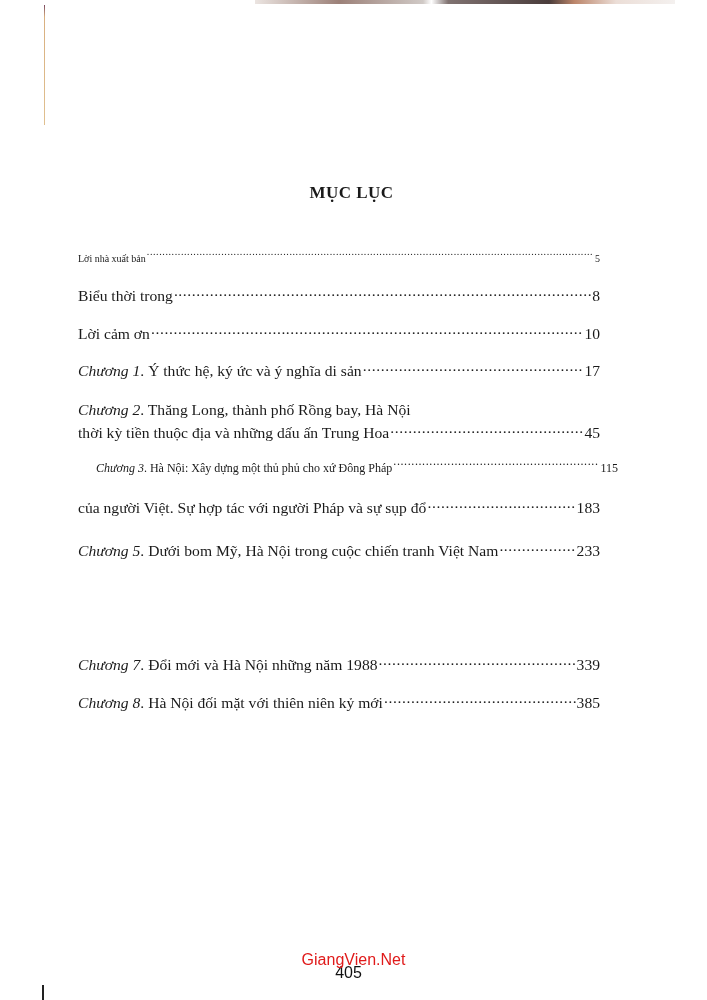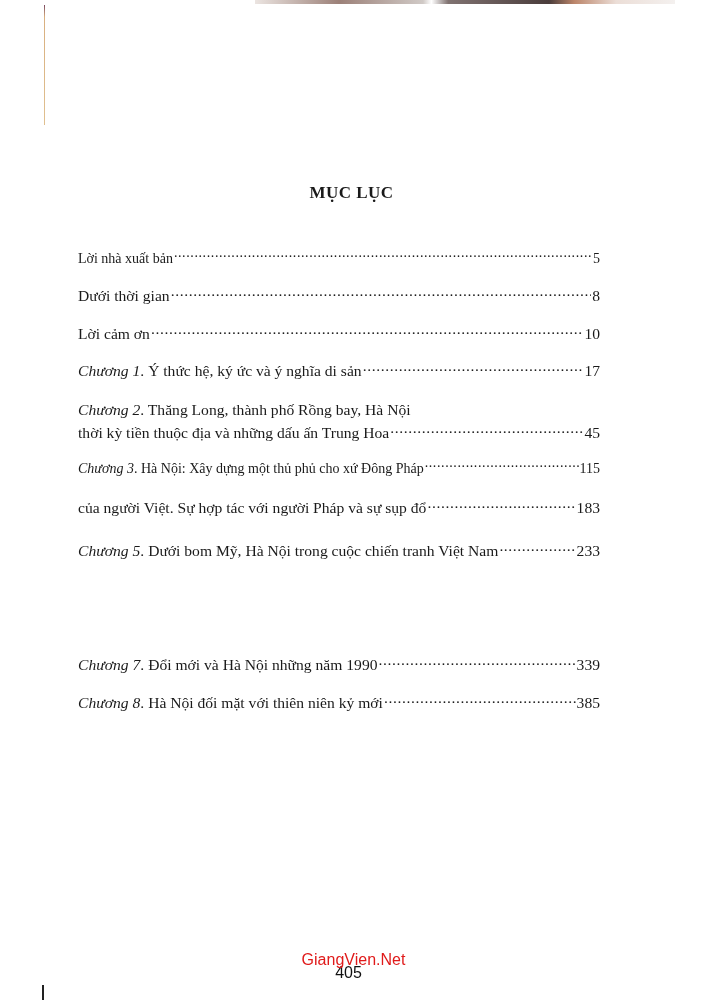--- a/index.html
+++ b/index.html
@@ -111,30 +111,30 @@
 <div class="left-edge-line"></div>
 <div class="left-edge-bottom"></div>
 
 <h1 class="title" style="margin:0;">MỤC LỤC</h1>
 
 <div id="toc"></div>
 
 <div class="page-footer-number">405</div>
 <div class="watermark">GiangVien.Net</div>
 
-<div class="toc-entry" style="position: absolute; left: 78px; width: 522px; top: 247px; font-size: 14px;">
+<div class="toc-entry" style="position: absolute; left: 78px; width: 522px; top: 247px; font-size: 10px;">
     <div class="toc-line">
       <span><span>Lời nhà xuất bản </span></span>
       <span class="leader"></span>
       <span class="page-num">5</span>
     </div>
   </div>
 <div class="toc-entry" style="position: absolute; left: 78px; width: 522px; top: 284px; font-size: 15.6px;">
     <div class="toc-line">
-      <span><span>Dưới thời gian</span></span>
+      <span><span>Biểu thời trong</span></span>
       <span class="leader"></span>
       <span class="page-num">8</span>
     </div>
   </div>
 <div class="toc-entry" style="position: absolute; left: 78px; width: 522px; top: 304px; font-size: 15.6px; margin-top: 18px;">
     <div class="toc-line">
       <span><span>Lời cảm ơn </span></span>
       <span class="leader"></span>
       <span class="page-num">10</span>
     </div>
@@ -149,21 +149,21 @@
 <div class="toc-entry" style="position: absolute; left: 78px; width: 522px; top: 398px; font-size: 15.6px;">
     <div class="toc-line">
       <span><span class="chapter-label">Chương 2</span><span>. Thăng Long, thành phố Rồng bay, Hà Nội</span></span>
     </div>
     <div class="toc-line">
       <span><span>thời kỳ tiền thuộc địa và những dấu ấn Trung Hoa</span></span>
       <span class="leader"></span>
       <span class="page-num">45</span>
     </div>
   </div>
-<div class="toc-entry" style="position: absolute; left: 78px; width: 522px; top: 457px; font-size: 14px;">
+<div class="toc-entry" style="position: absolute; left: 96px; width: 522px; top: 457px; font-size: 12px;">
     <div class="toc-line">
       <span><span class="chapter-label">Chương 3</span><span>. Hà Nội: Xây dựng một thủ phủ cho xứ Đông Pháp</span></span>
       <span class="leader"></span>
       <span class="page-num">115</span>
     </div>
   </div>
 <div class="toc-entry" style="position: absolute; left: 78px; width: 522px; top: 496px; font-size: 15.6px;">
     <div class="toc-line">
       <span><span>của người Việt. Sự hợp tác với người Pháp và sự sụp đổ </span></span>
       <span class="leader"></span>
@@ -174,21 +174,21 @@
     <div class="toc-line">
       <span><span class="chapter-label">Chương 5</span><span>. Dưới bom Mỹ, Hà Nội trong cuộc chiến tranh Việt Nam</span></span>
       <span class="leader"></span>
       <span class="page-num">233</span>
     </div>
   </div>
 <div class="toc-entry" style="position: absolute; left: 78px; width: 522px; top: 594px; font-size: 15.6px;">
   </div>
 <div class="toc-entry" style="position: absolute; left: 78px; width: 522px; top: 653px; font-size: 15.6px;">
     <div class="toc-line">
-      <span><span class="chapter-label">Chương 7</span><span>. Đổi mới và Hà Nội những năm 1990</span></span>
+      <span><span class="chapter-label">Chương 7</span><span>. Đổi mới và Hà Nội những năm 1988</span></span>
       <span class="leader"></span>
       <span class="page-num">339</span>
     </div>
   </div>
 <div class="toc-entry" style="position: absolute; left: 78px; width: 522px; top: 691px; font-size: 15.6px;">
     <div class="toc-line">
       <span><span class="chapter-label">Chương 8</span><span>. Hà Nội đối mặt với thiên niên kỷ mới </span></span>
       <span class="leader"></span>
       <span class="page-num">385</span>
     </div>

